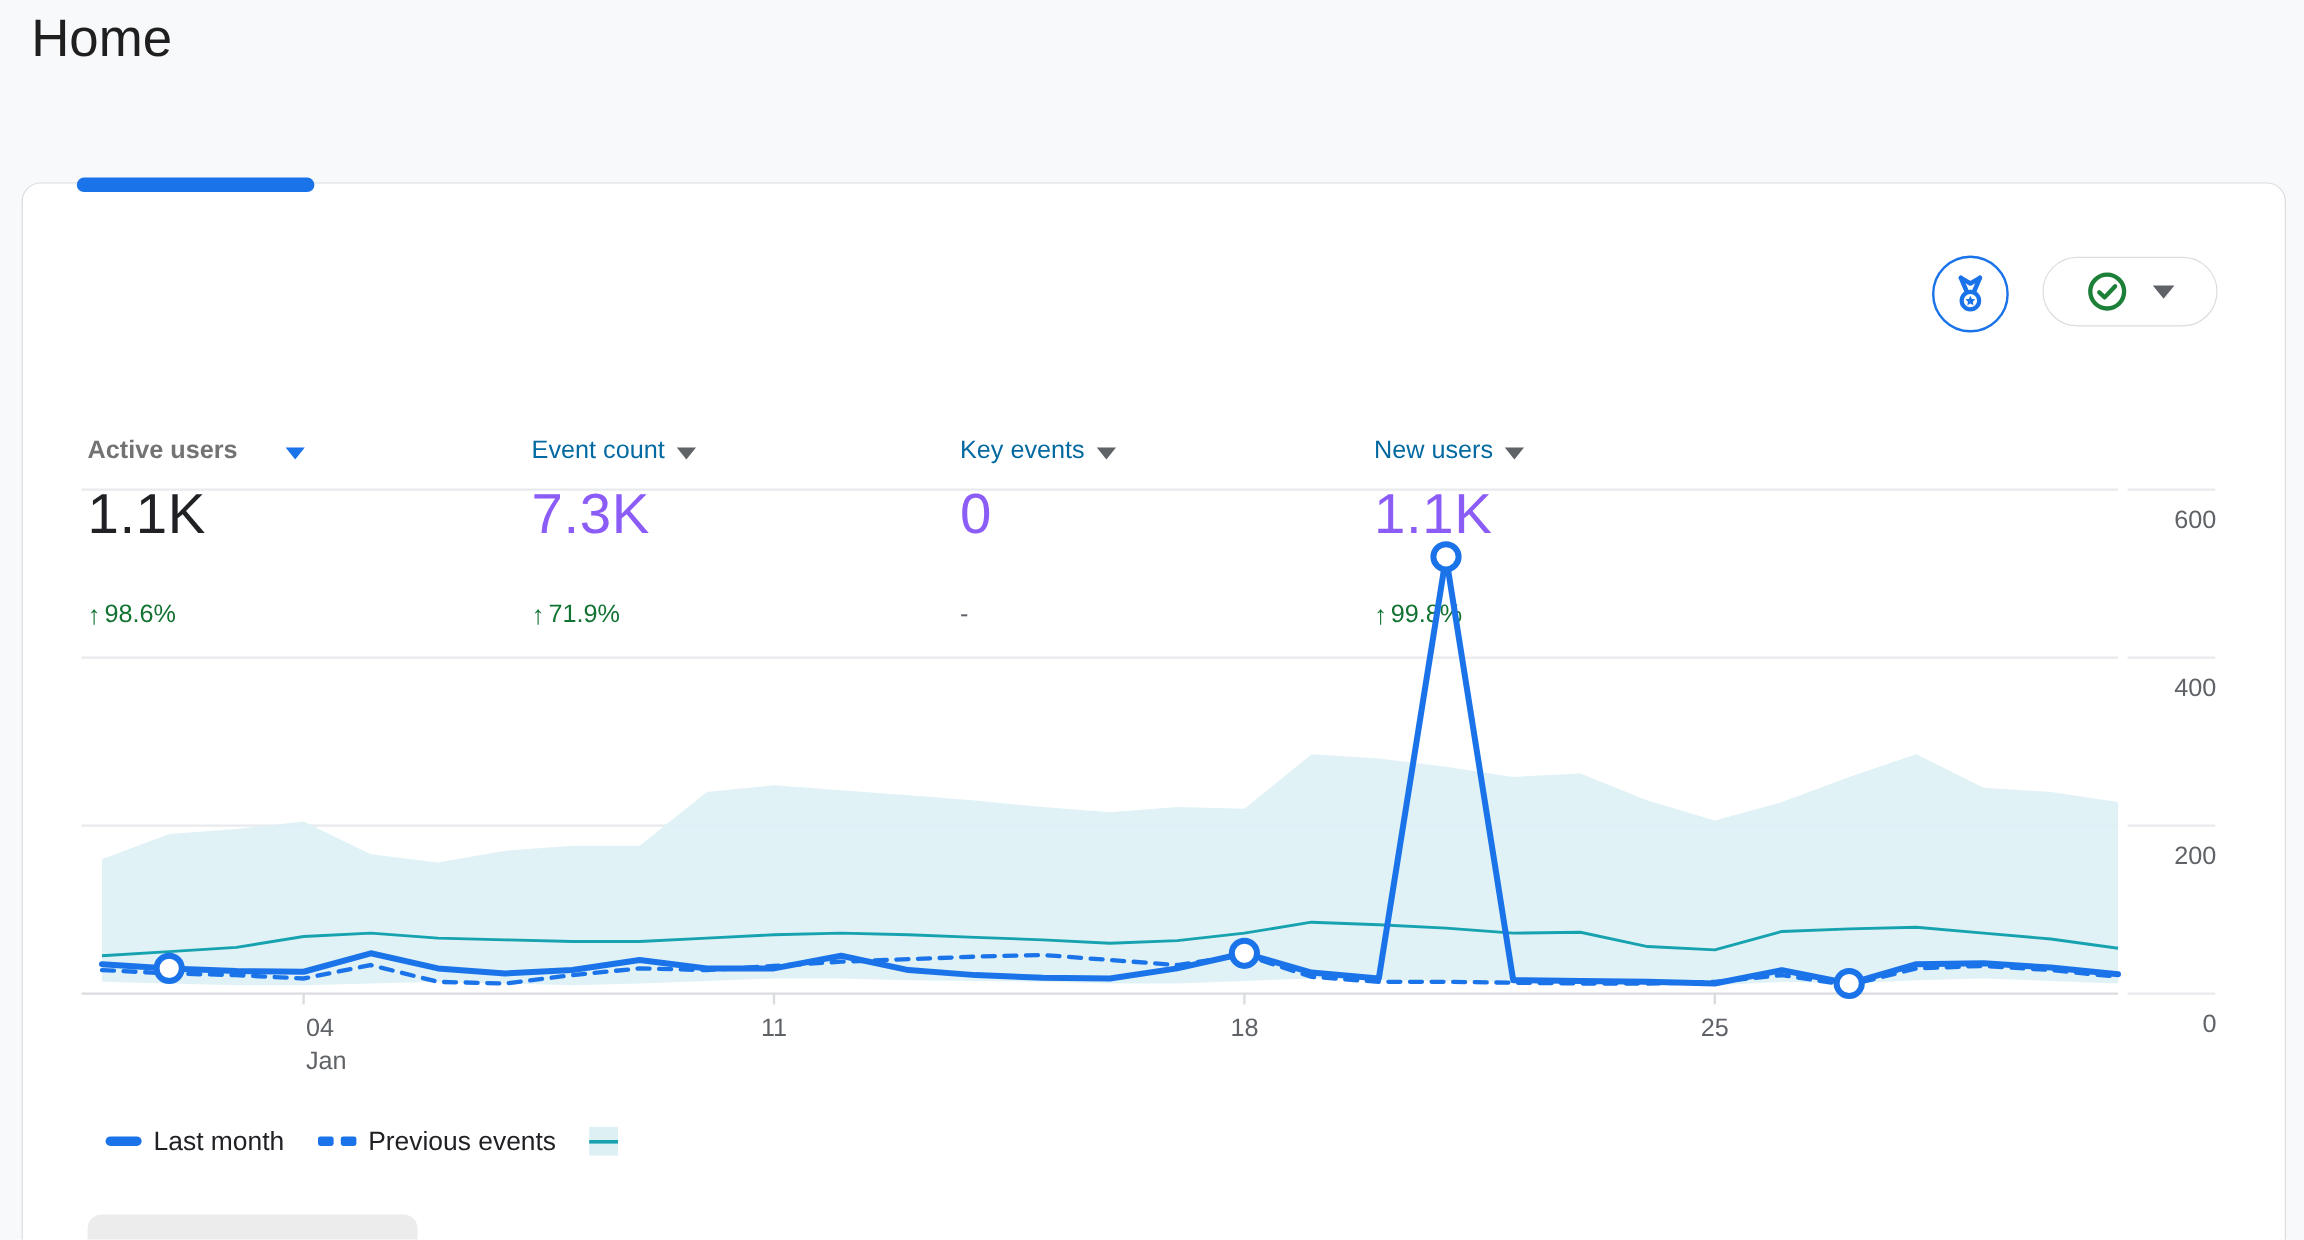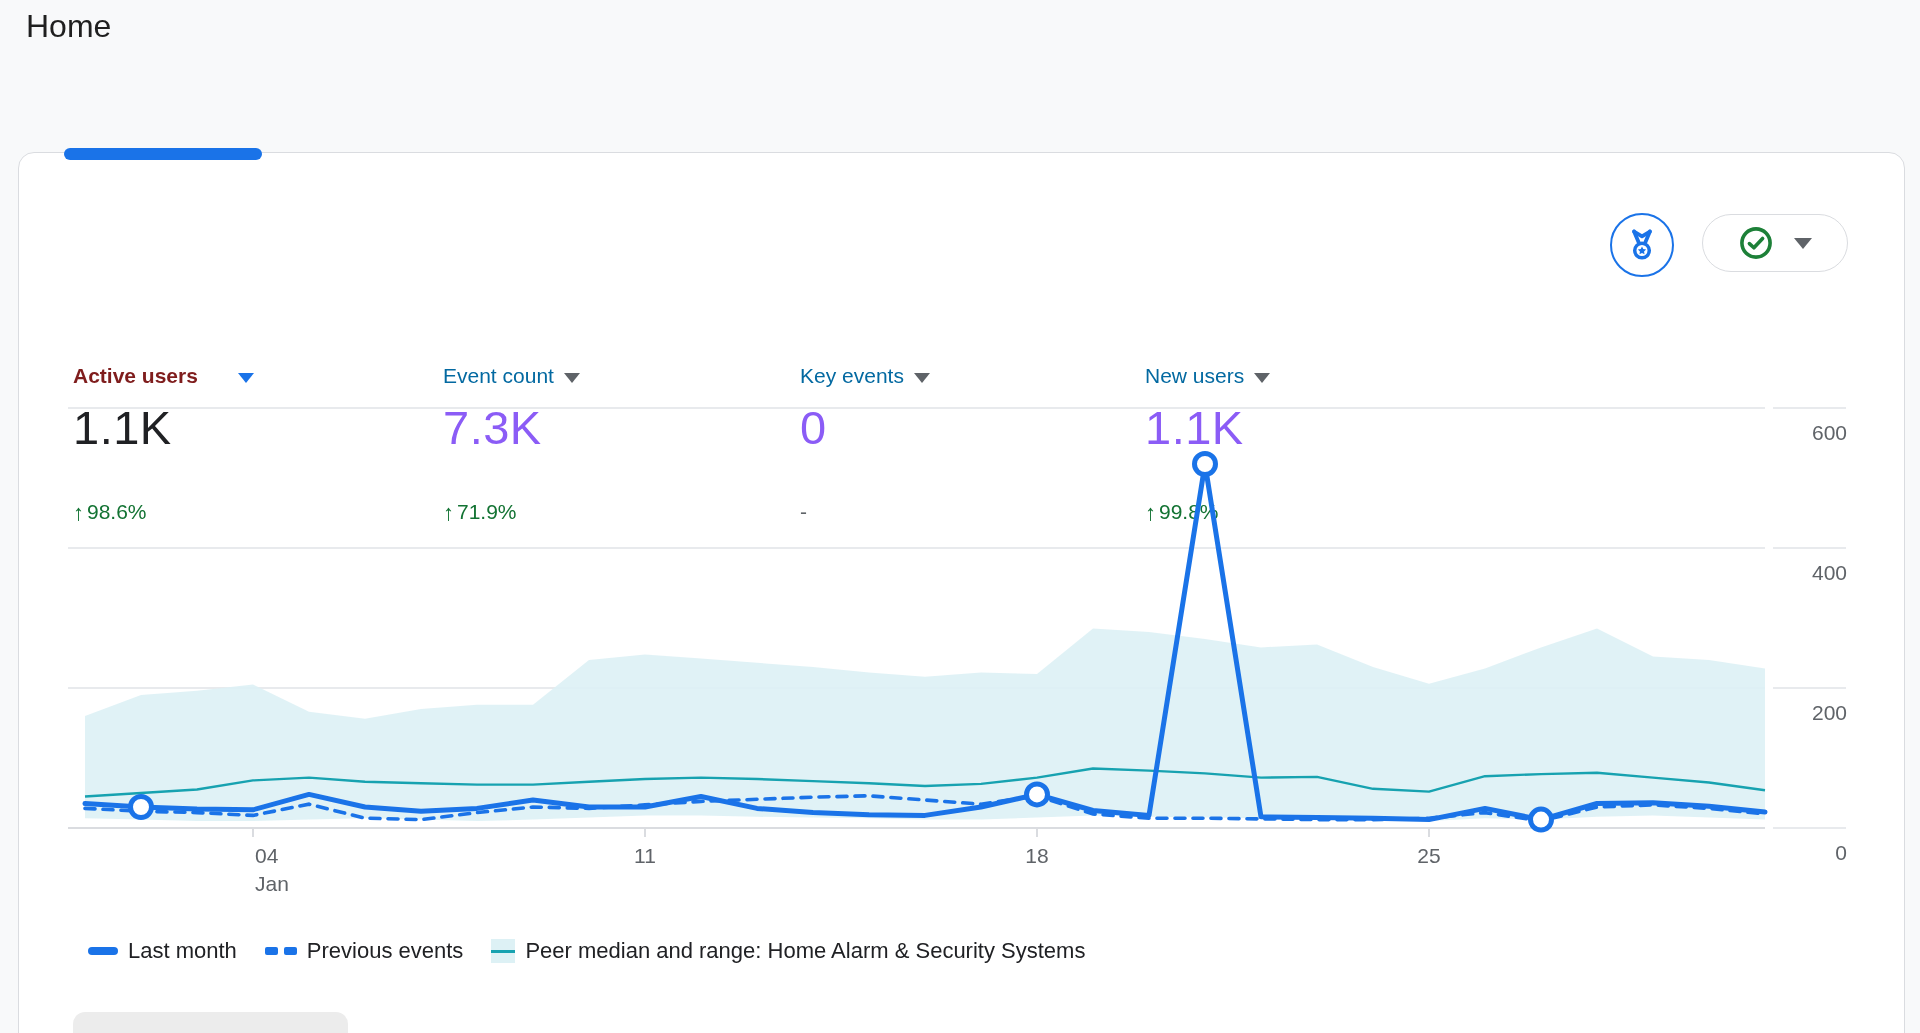--- a/index.html
+++ b/index.html
@@ -4,37 +4,37 @@
 <style>
   html,body{margin:0;padding:0;}
   body{
     position:relative;width:1920px;height:1033px;overflow:hidden;
     background:#f8f9fa;
     font-family:"Liberation Sans","DejaVu Sans",sans-serif;
     color:#202124;
   }
   .page-title{
     position:absolute;left:26px;top:8px;
-    font-size:32px;font-weight:400;color:#1f1f1f;letter-spacing:0;
+    font-size:44px;font-weight:400;color:#1f1f1f;letter-spacing:0;
   }
   .card{
     position:absolute;left:18px;top:152px;width:1887px;height:900px;
     background:#ffffff;border:1px solid #dadce0;border-radius:16px 16px 0 0;
     box-sizing:border-box;
   }
   .tab-indicator{
     position:absolute;left:64px;top:148px;width:198px;height:12px;
     border-radius:7px;z-index:3;
   }
   .metric{position:absolute;top:364px;width:300px;}
   .metric .label-row{
     position:absolute;top:0;left:0;display:flex;align-items:center;gap:10px;
     font-size:21px;color:#0369a1;white-space:nowrap;cursor:pointer;
   }
-  .metric.active .label-row{color:#7f1d1d;font-weight:700;gap:40px;}
+  .metric.active .label-row{color:#737373;font-weight:700;gap:40px;}
   .caret{
     width:0;height:0;border-left:8px solid transparent;border-right:8px solid transparent;
     border-top:10px solid #5f6368;margin-top:3px;
   }
   .metric.active .caret{border-top-color:#1a73e8;}
   .metric .value{
     position:absolute;top:36px;left:0;font-size:47px;color:#8b5cf6;letter-spacing:0.5px;
   }
   .metric.active .value{color:#202124;}
   .metric .delta{
@@ -192,17 +192,16 @@
     <span class="sw-dashes">
         <i style="background: rgb(26, 115, 232);"></i>
         <i style="background: rgb(26, 115, 232);"></i>
       </span>
     <span>Previous events</span>
   </div>
   <div class="item">
     <span class="sw-band" style="background: rgb(221, 241, 245);">
         <i style="background: rgb(23, 162, 176);"></i>
       </span>
-    <span>Peer median and range: Home Alarm &amp; Security Systems</span>
   </div>
 </div>
 
 <div class="bottom-pill"></div>
 
 </body></html>

